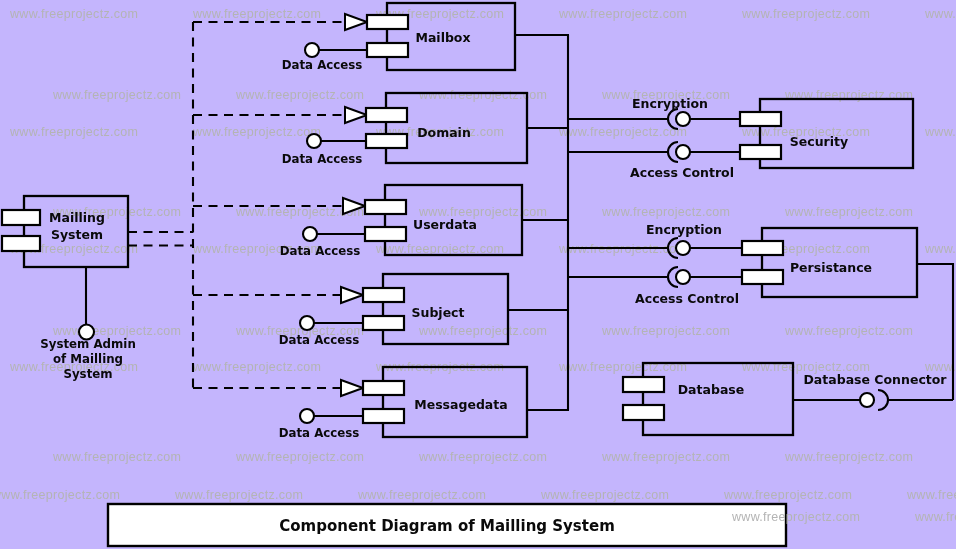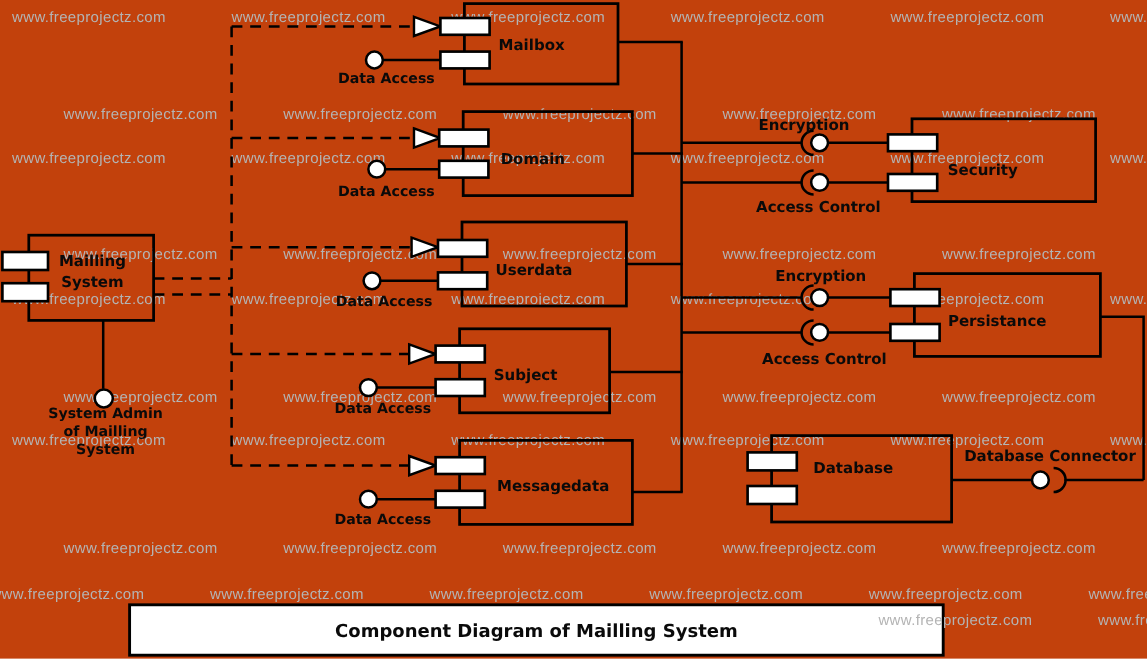--- a/index.html
+++ b/index.html
@@ -1,16 +1,16 @@
 <!DOCTYPE html>
 <html><head>
 <meta charset="utf-8">
 <style>
   html,body{margin:0;padding:0;background:#fff;}
-  #stage{position:relative;width:956px;height:549px;overflow:hidden;background:#c2410c;}
+  #stage{position:relative;width:956px;height:549px;overflow:hidden;background:#c4b5fd;}
   svg{display:block;}
   .wm{font-family:"Liberation Sans",sans-serif;font-size:12.5px;fill:#b4b4b4;letter-spacing:.3px;}
   .lbl{font-family:"DejaVu Sans",sans-serif;font-weight:bold;font-size:12.5px;fill:#0a0a0a;}
   .lbl-sm{font-family:"DejaVu Sans",sans-serif;font-weight:bold;font-size:11.8px;fill:#0a0a0a;}
   .title-lbl{font-family:"DejaVu Sans",sans-serif;font-weight:bold;font-size:15px;fill:#0a0a0a;}
   .box{fill:none;stroke:#000;stroke-width:2.3;}
   .tab{fill:#fff;stroke:#000;stroke-width:2.2;}
   .ln{stroke:#000;stroke-width:2.1;fill:none;}
   .dash{stroke:#000;stroke-width:2.1;fill:none;stroke-dasharray:9 6.5;}
   .ball{fill:#fff;stroke:#000;stroke-width:2.1;}

